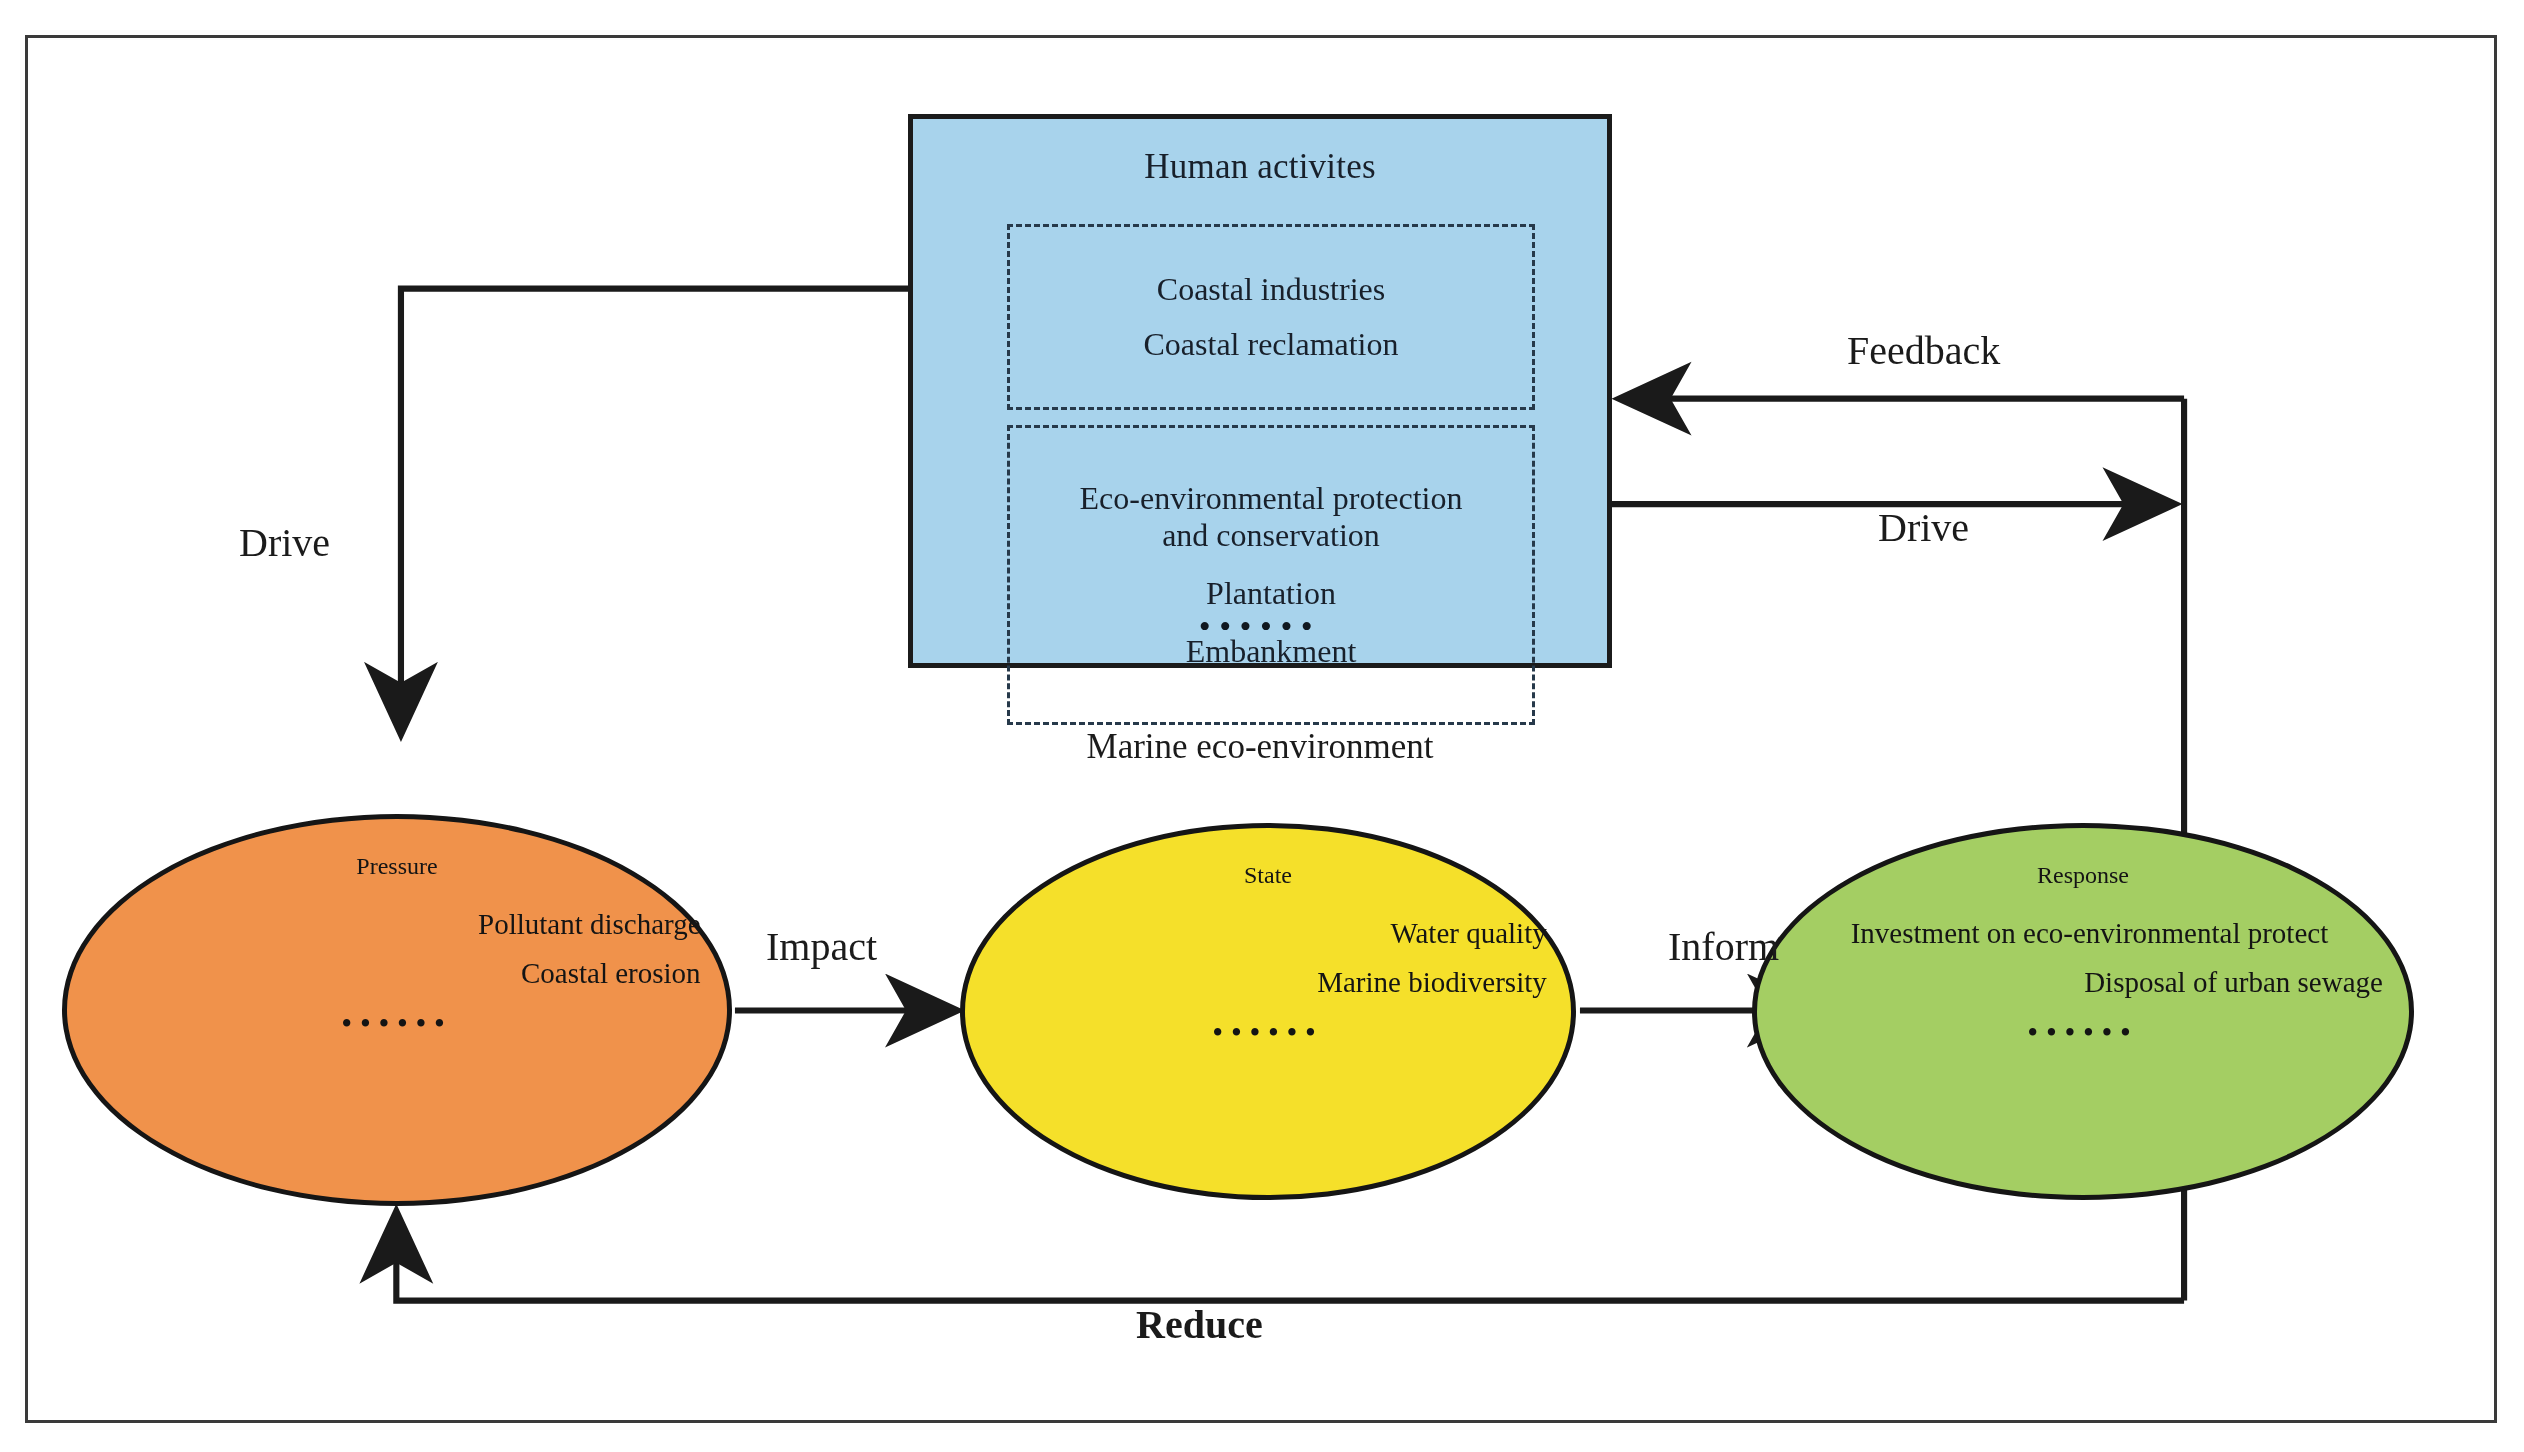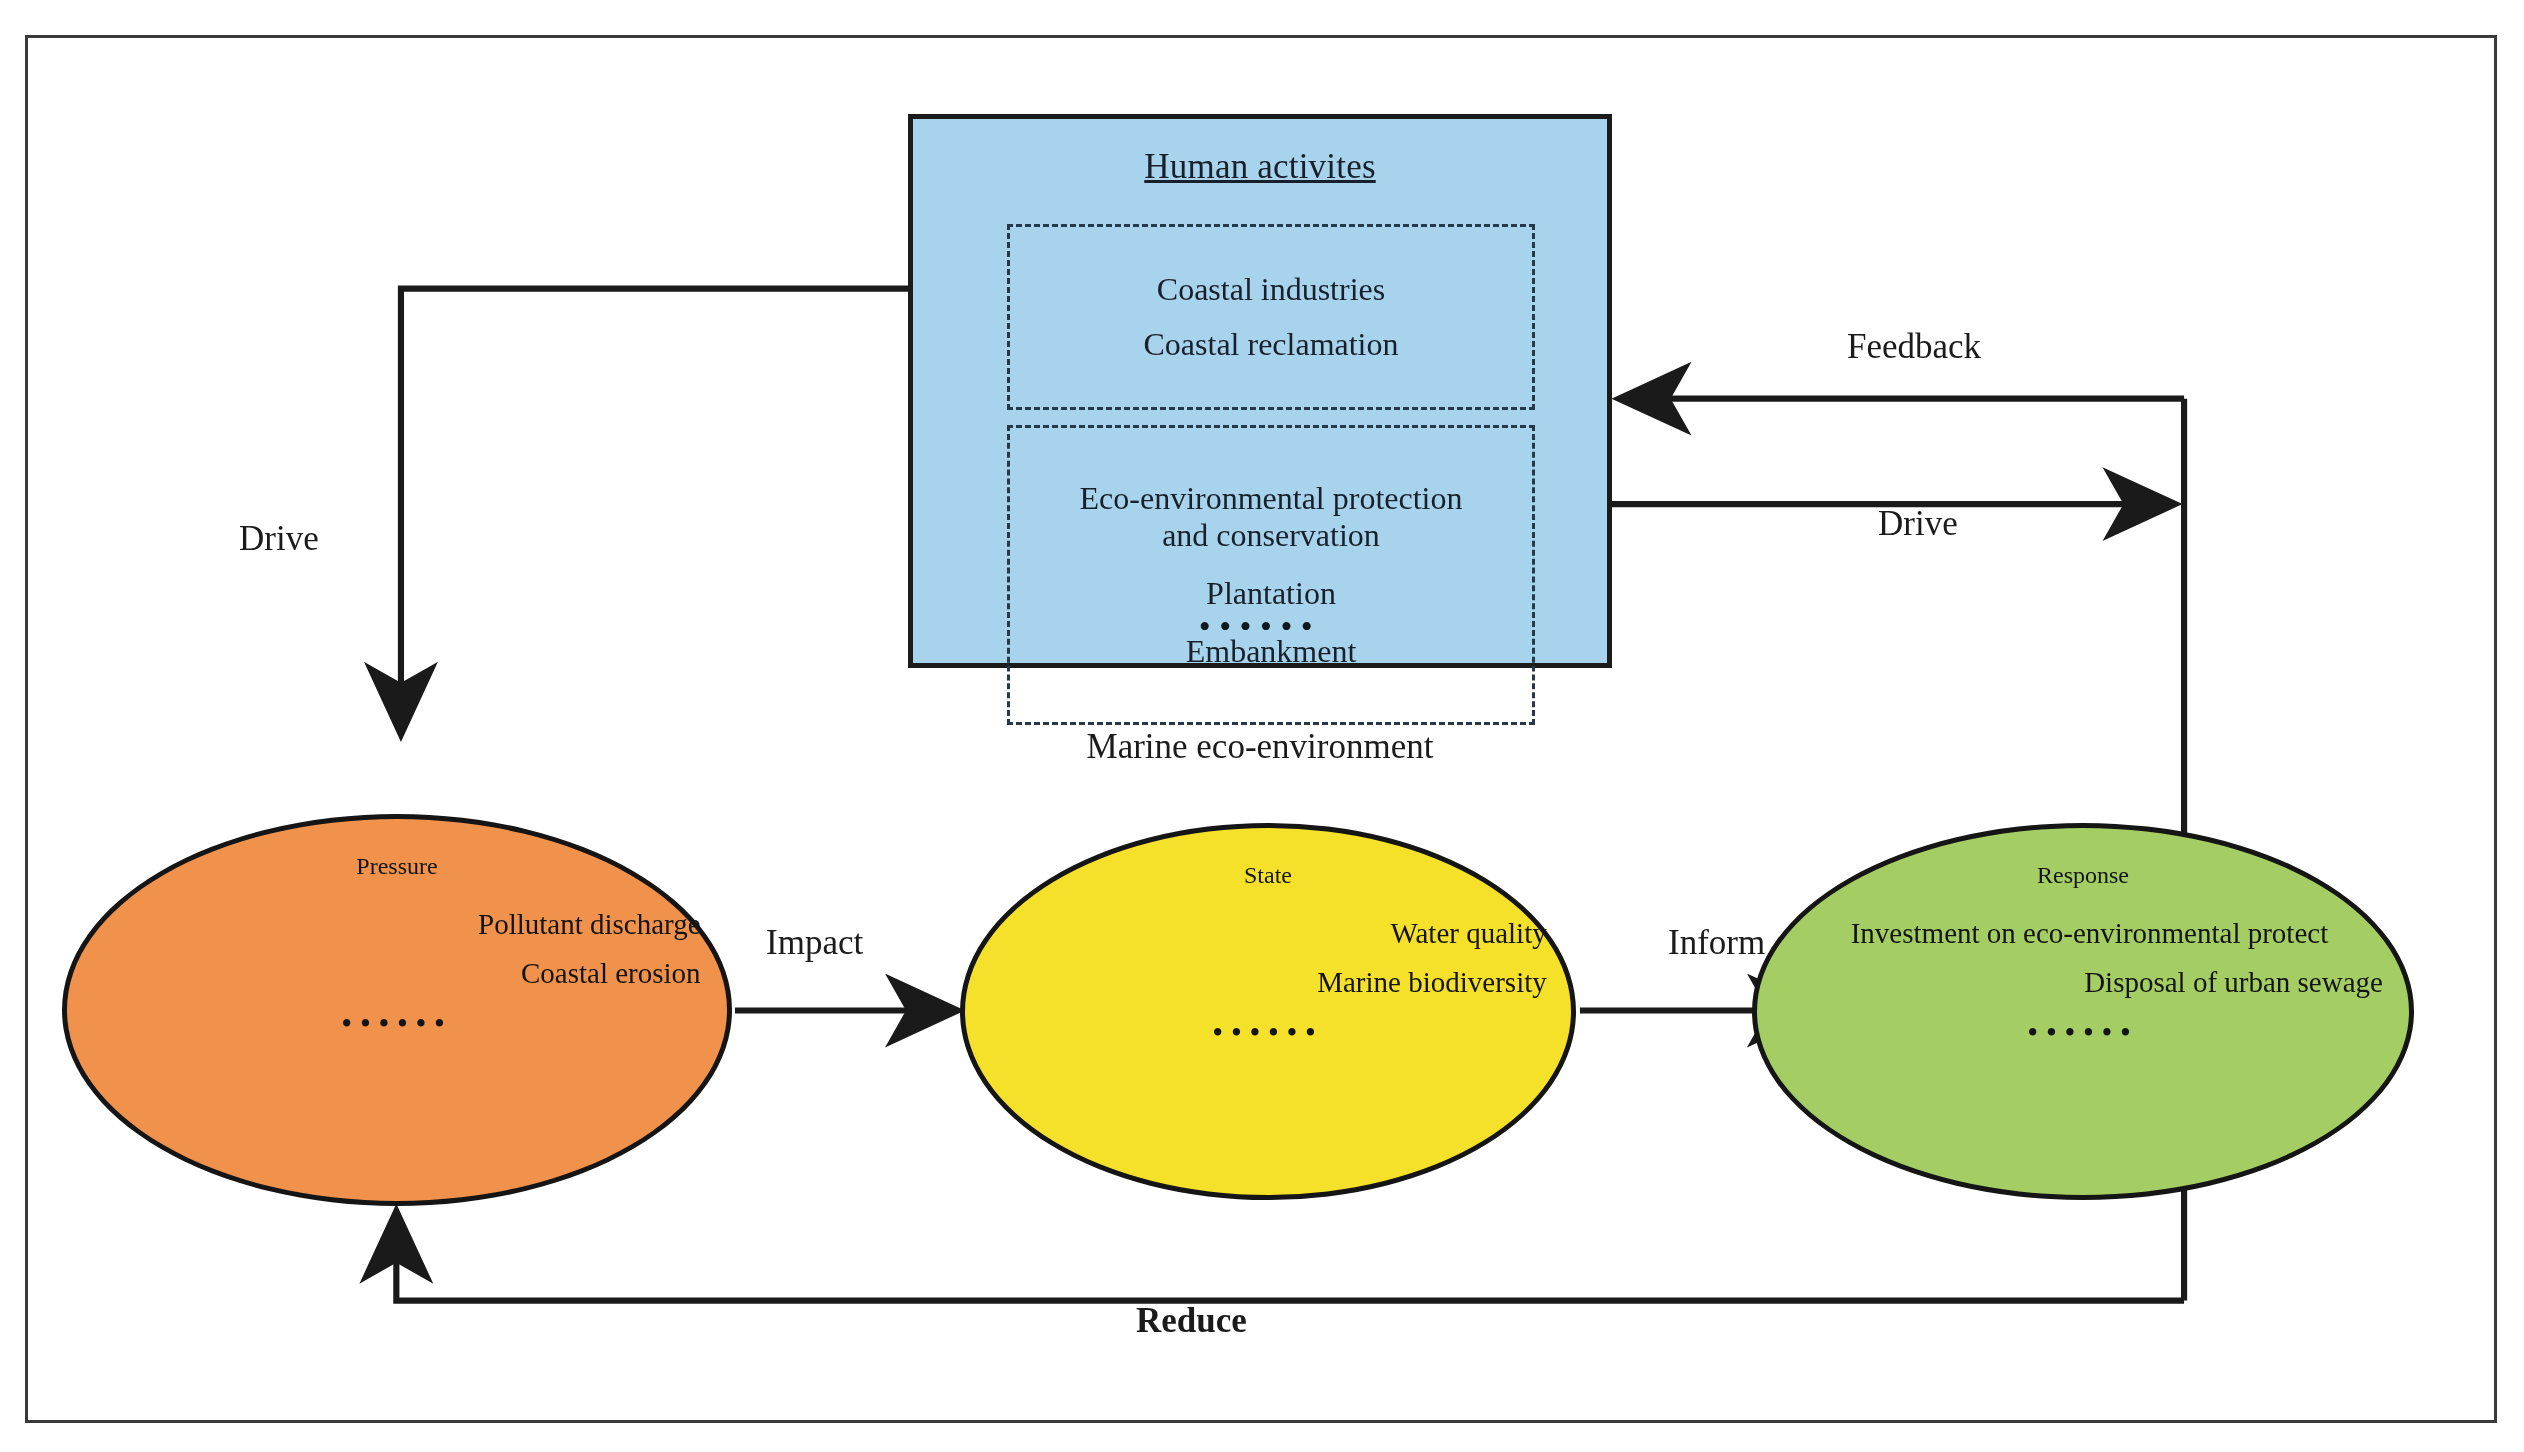--- a/index.html
+++ b/index.html
@@ -15,21 +15,21 @@
   
   #wires{position:absolute;left:0;top:0;width:2525px;height:1453px;pointer-events:none;}
 
   
   #human-panel{
     position:absolute;left:908px;top:114px;width:704px;height:554px;
     background:#a8d3ec;border:5.4px solid #1b1b1b;box-sizing:border-box;
   }
   #human-title{
     position:absolute;left:0;top:28px;width:100%;text-align:center;
-    font-size:35px;color:#18202b;letter-spacing:0.2px;text-decoration:underline;
+    font-size:35px;color:#18202b;letter-spacing:0.2px;
   }
   .dashbox{
     position:absolute;border:3.8px dashed #26394a;box-sizing:border-box;
     display:flex;flex-direction:column;align-items:center;justify-content:center;
   }
   #dash-pressure-group{left:94px;top:105px;width:528px;height:186px;}
   #dash-response-group{left:94px;top:306px;width:528px;height:300px;}
   .dash-line{
     font-size:32px;color:#18202b;text-align:center;line-height:1.18;
     width:100%;
@@ -56,21 +56,21 @@
   }
   .node-title{font-size:24px;color:#141414;margin-bottom:20px;}
   .node-line{font-size:29px;color:#141414;line-height:1.2;margin:7px 0;width:92%;text-align:right;}
   .node-dots{font-size:31px;letter-spacing:7.7px;color:#141414;margin-top:10.8px;line-height:1;}
 
   #node-pressure{left:62px;top:814px;width:670px;height:392px;background:#f0924b;}
   #node-state{left:960px;top:823px;width:616px;height:377px;background:#f5e02a;}
   #node-response{left:1752px;top:823px;width:662px;height:377px;background:#a4ce63;}
 
   
-  .edge-label{position:absolute;font-size:35px;color:#1b1b1b;white-space:nowrap;}
+  .edge-label{position:absolute;font-size:40px;color:#1b1b1b;white-space:nowrap;}
   #label-drive-left{left:239px;top:519px;}
   #label-feedback{left:1847px;top:327px;}
   #label-drive-right{left:1878px;top:504px;}
   #label-impact{left:766px;top:923px;}
   #label-inform{left:1628px;top:923px;margin-left:40px;}
   #label-reduce{left:1136px;top:1301px;font-weight:bold;}
 </style>
 </head>
 <body>
 

